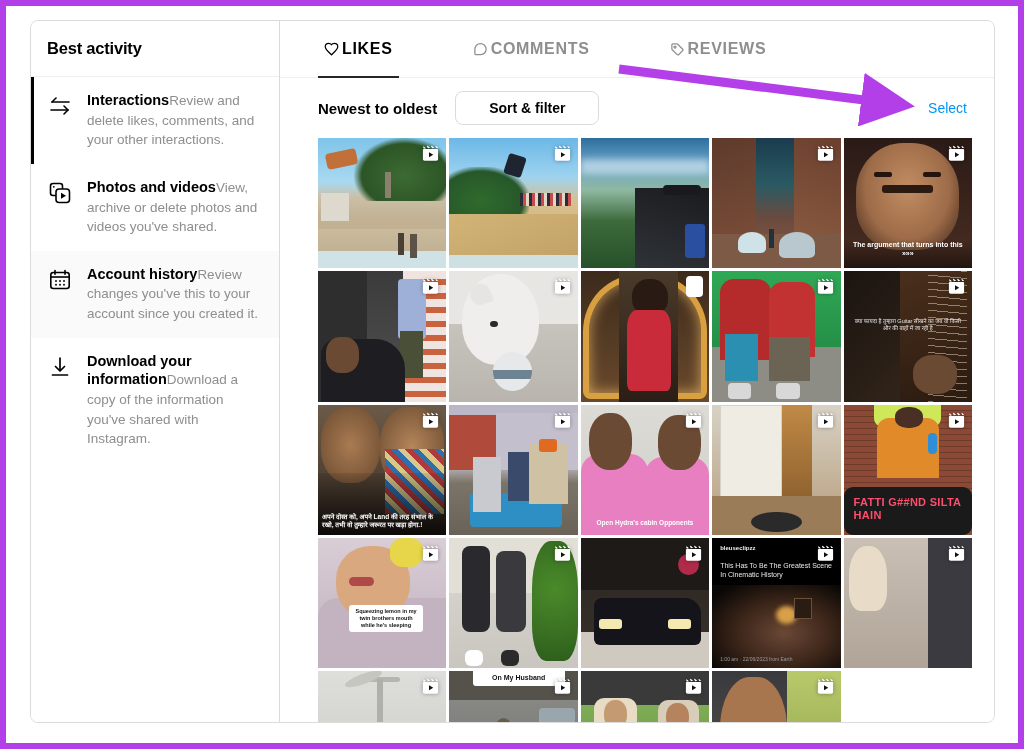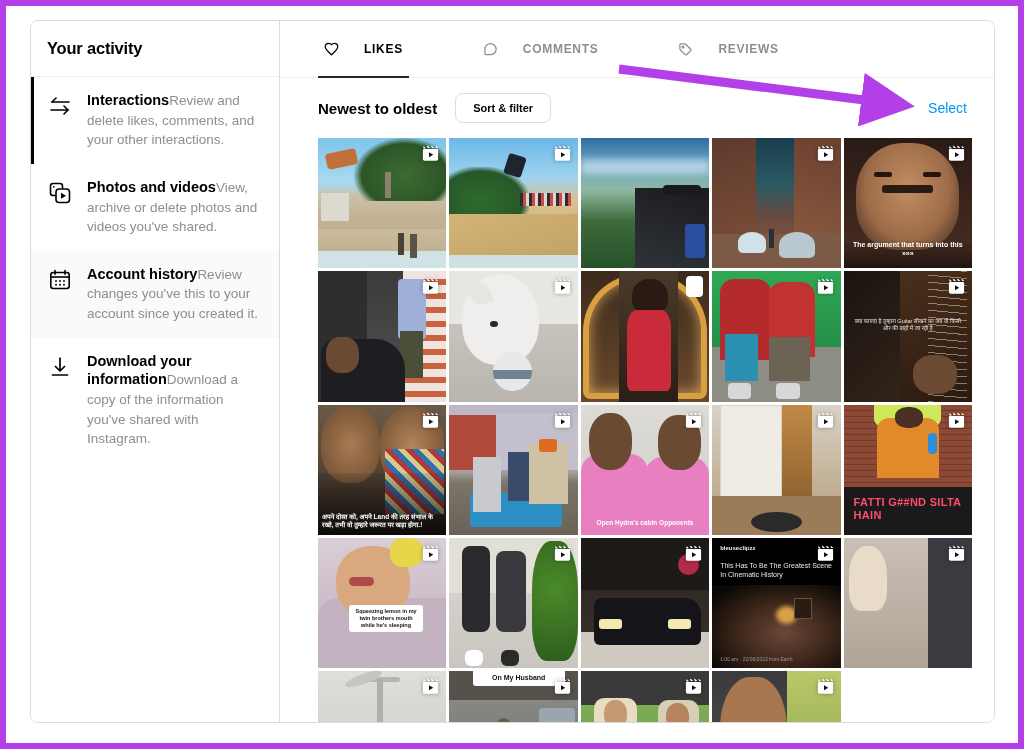--- a/index.html
+++ b/index.html
@@ -95,27 +95,27 @@
     display: flex;
     height: 57px;
     border-bottom: 1px solid #efefef;
     padding-left: 38px;
     gap: 0;
     align-items: stretch;
   }
   .tab {
     display: flex;
     align-items: center;
-    gap: 25px;
+    gap: 3px;
     padding: 0 6px;
     margin-right: 68px;
     border-bottom: 2px solid transparent;
     cursor: pointer;
     color: #8e8e8e;
-    font-size: 12px;
+    font-size: 16px;
     font-weight: 700;
     letter-spacing: 0.7px;
     text-transform: uppercase;
     position: relative;
     top: 1px;
   }
   .tab:last-child { margin-right: 0; }
   .tab.active { color: #000; border-bottom-color: #262626; }
   .tab-icon { display: flex; align-items: center; }
 
@@ -128,22 +128,22 @@
   .sort-label {
     font-size: 15px;
     font-weight: 700;
     color: #000;
     margin-right: 18px;
   }
   .sort-filter-btn {
     border: 1px solid #dbdbdb;
     background: #fff;
     border-radius: 8px;
-    padding: 8px 17px;
-    font-size: 11px;
+    padding: 8px 33px;
+    font-size: 14px;
     font-weight: 700;
     color: #000;
     cursor: pointer;
     font-family: inherit;
   }
   .toolbar-spacer { flex: 1; }
   .select-link {
     color: #0095f6;
     font-size: 14px;
     font-weight: 400;
@@ -188,20 +188,21 @@
     width: 17px; height: 21px;
     border-radius: 4px;
     background: #fff;
     z-index: 6;
   }
   .ovl {
     position: absolute;
     z-index: 5;
     line-height: 1.25;
     font-weight: 700;
+    border-radius: 9px;
   }
 
   
   .cap-dark {
     left: 4px; right: 4px; bottom: 6px;
     color: #fff;
     font-size: 6.5px;
     text-align: left;
   }
   .cap-center {
@@ -286,21 +287,21 @@
 </style>
 </head>
 <body>
 
 <div class="page">
 
   <div class="card">
 
     <aside class="sidebar">
       <div class="sidebar-header">
-        <div class="sidebar-title">Your activity</div>
+        <div class="sidebar-title">Best activity</div>
       </div>
       <nav class="nav-list" id="nav-list">
           <div class="nav-item active-bar">
             <span class="nav-icon">
               <svg width="24" height="24" viewBox="0 0 24 24" fill="none" stroke="#000" stroke-width="1.6" stroke-linecap="round" stroke-linejoin="round">
                 <path d="M21 8H4"></path>
                 <path d="M8 4L4 8"></path>
                 <path d="M3 16h17"></path>
                 <path d="M16 12l4 4-4 4"></path>
               </svg>

